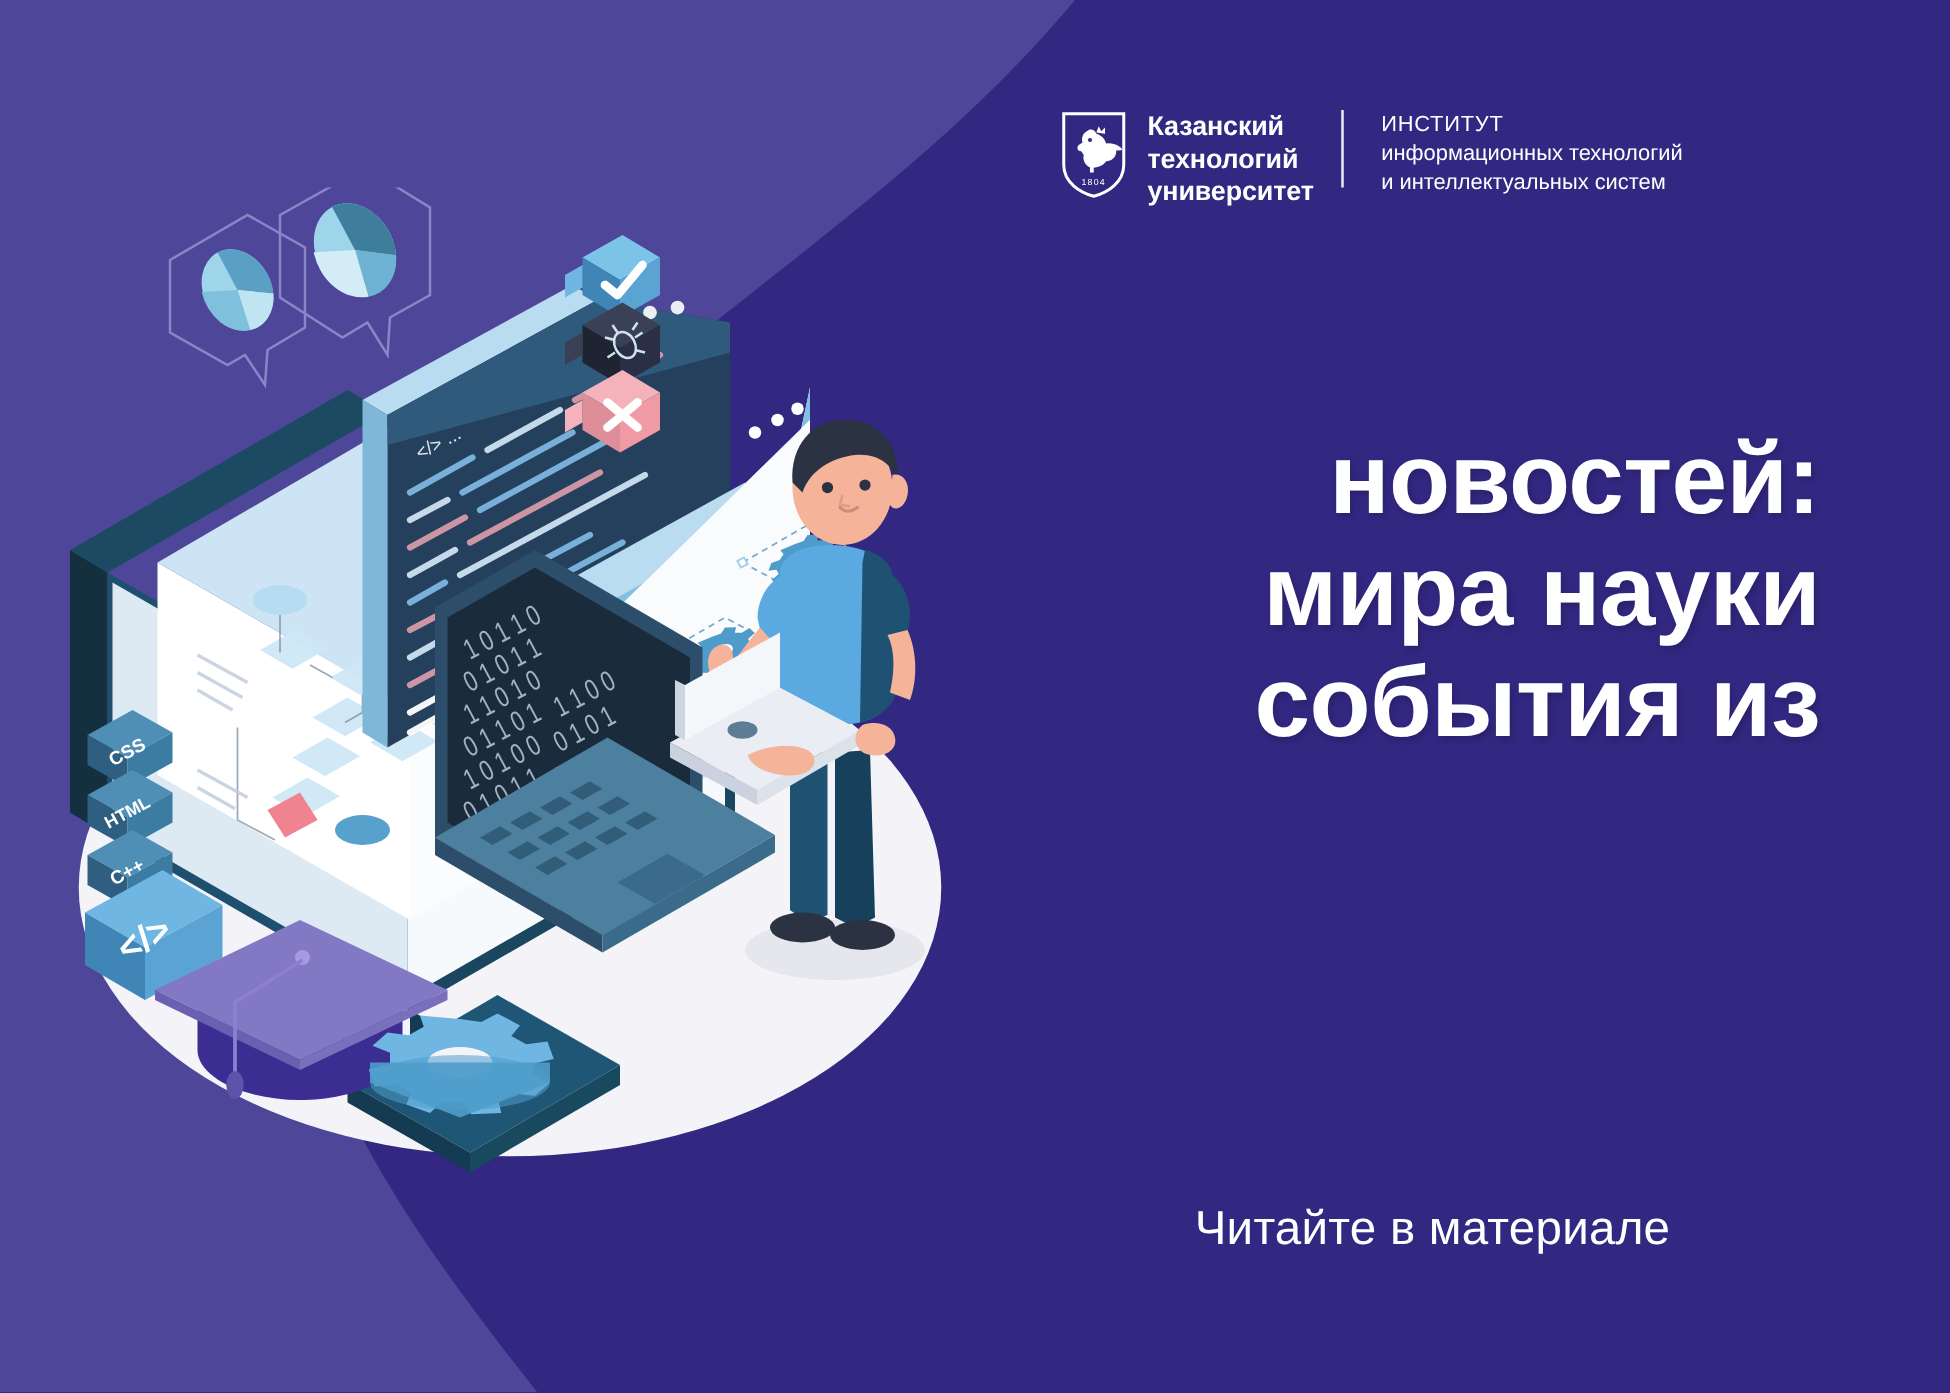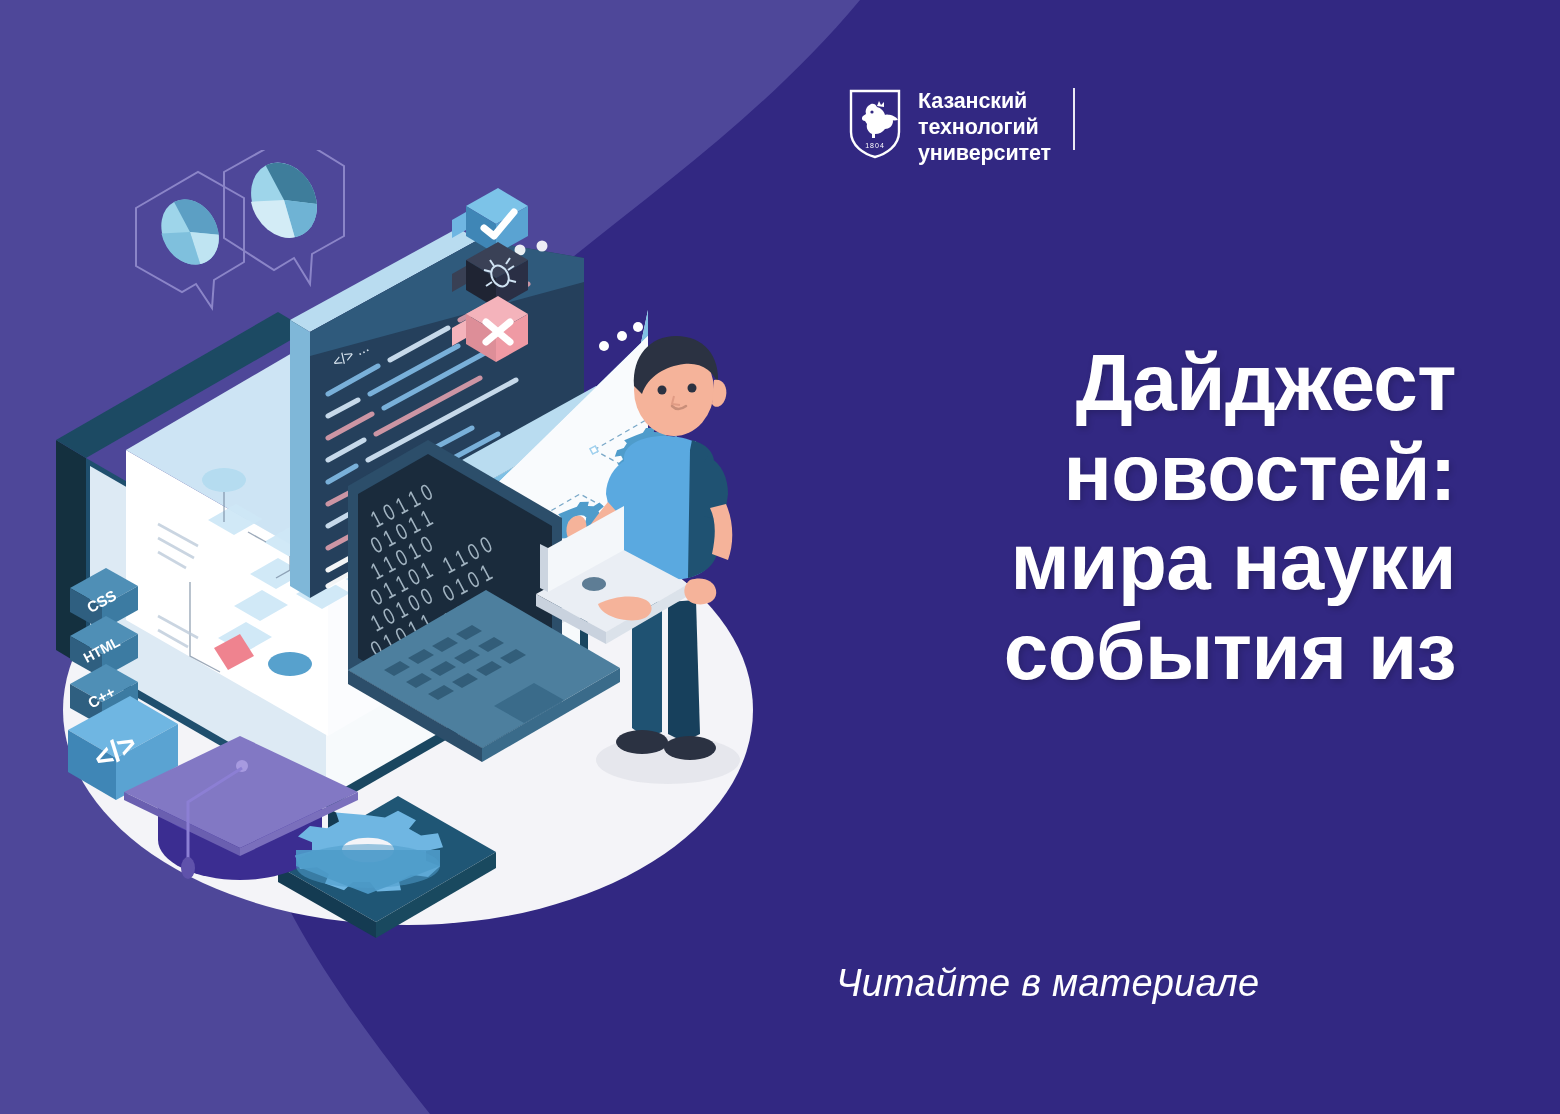--- a/index.html
+++ b/index.html
@@ -60,26 +60,25 @@
     font-size:80px;
     font-weight:700;
     line-height:1.12;
     letter-spacing:-0.5px;
     text-shadow:2px 3px 6px rgba(0,0,0,.18);
   }
   .cta {
     position:absolute;
     right:104px; top:962px;
     width:620px;
-    text-align:left;
+    text-align:center;
     color:#ffffff;
     font-size:38px;
     font-weight:400;
     letter-spacing:.2px;
-    font-style:italic;
   }
 
   
   .illustration {
     position:absolute;
     left:28px; top:150px;
     width:800px; height:800px;
   }
   .illus-svg { display:block; }
 </style>
@@ -469,24 +468,28 @@
     </svg>
 
     <div class="logo-kfu-text">
       <div>Казанский</div>
       <div>технологий</div>
       <div>университет</div>
     </div>
 
     <div class="logo-sep"></div>
 
+    <div class="logo-inst-text">
+      <div class="inst-top">ИНСТИТУТ</div>
+      <div>информационных технологий</div>
+      <div>и интеллектуальных систем</div>
+    </div>
   </div>
 
   <div class="headline">
-    <div>Дайджест</div>
     <div>новостей:</div>
     <div>мира науки</div>
     <div>события из</div>
   </div>
 
   <div class="cta">Читайте в материале</div>
 
 </div>
 
 </body></html>

